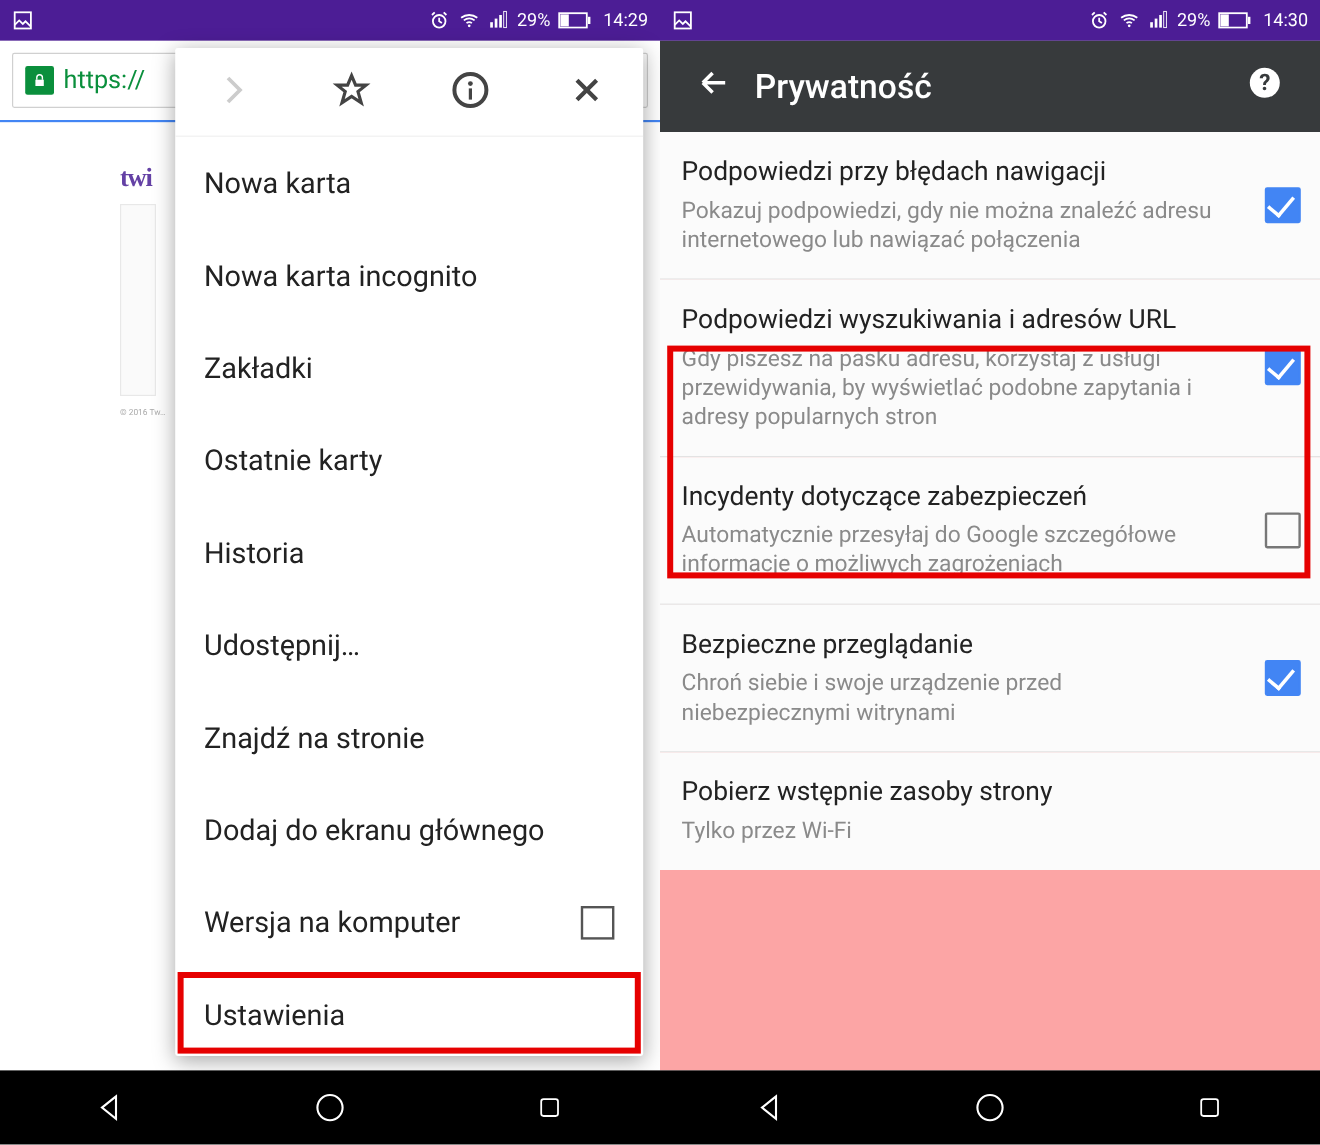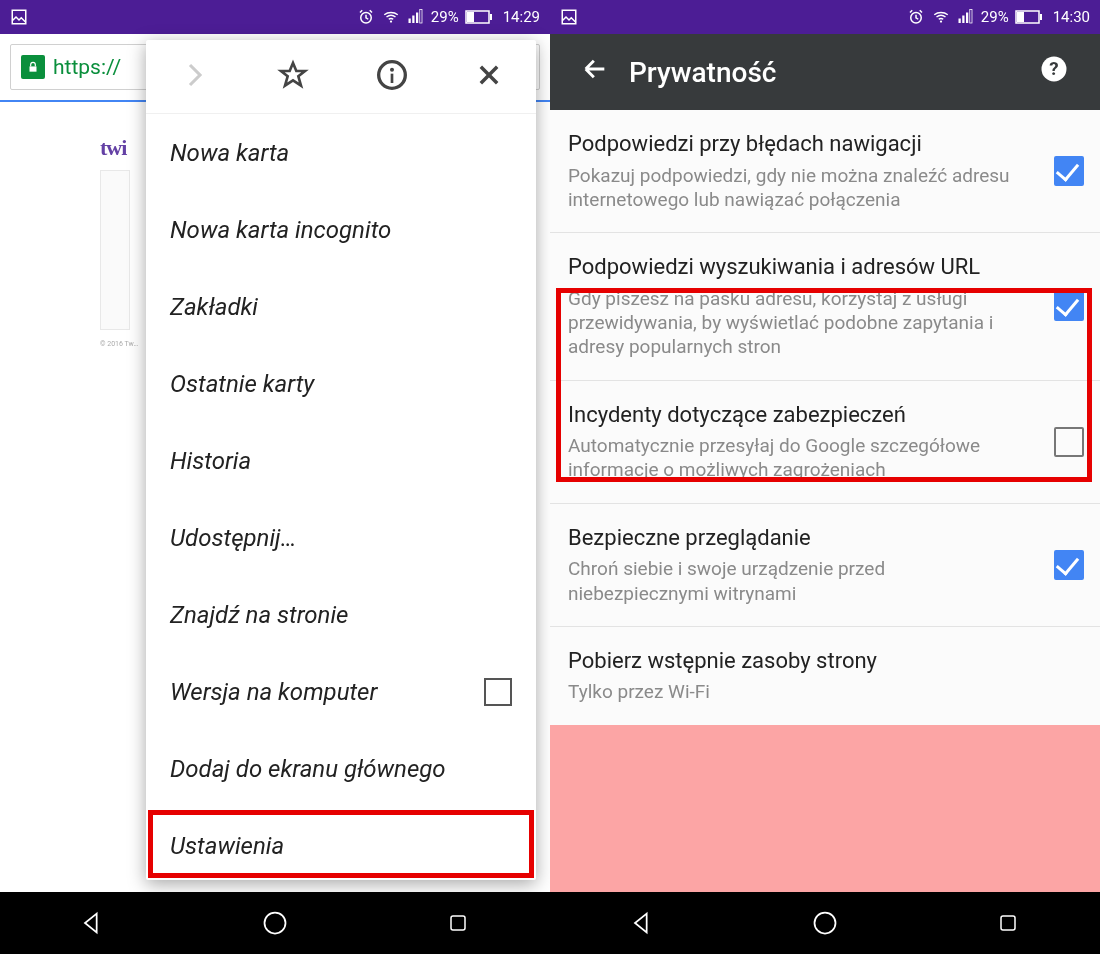--- a/index.html
+++ b/index.html
@@ -74,21 +74,20 @@
   .page-footer {
     position:absolute; top:340px; left:100px; font-size:7px; color:#aaa;
   }
   .menu-popup {
     position:absolute;
     top:40px; left:146px; width:390px; height:840px;
     background:#fff;
     border-radius:2px;
     box-shadow: 0 4px 18px rgba(0,0,0,0.35);
     overflow:hidden;
-    font-style:italic;
   }
   .menu-toprow {
     height:74px;
     display:flex;
     align-items:center;
     justify-content:space-around;
     border-bottom:1px solid #f0f0f0;
     color:#444;
   }
   .menu-toprow .disabled { color:#ccc; }
@@ -265,26 +264,26 @@
     <div class="menu-item">
         <span>Historia</span>
       </div>
     <div class="menu-item">
         <span>Udostępnij…</span>
       </div>
     <div class="menu-item">
         <span>Znajdź na stronie</span>
       </div>
     <div class="menu-item">
+        <span>Dodaj do ekranu głównego</span>
+      </div>
+    <div class="menu-item">
       <span>Wersja na komputer</span>
       <span class="cb-slot"></span>
     </div>
-    <div class="menu-item">
-        <span>Dodaj do ekranu głównego</span>
-      </div>
     <div class="menu-item">
         <span>Ustawienia</span>
       </div>
 
   </div>
 
   <div class="highlight-red" style="top:810px; left:148px; width:386px; height:68px;"></div>
 
   <div class="navbar">
     <div class="navbtn">

